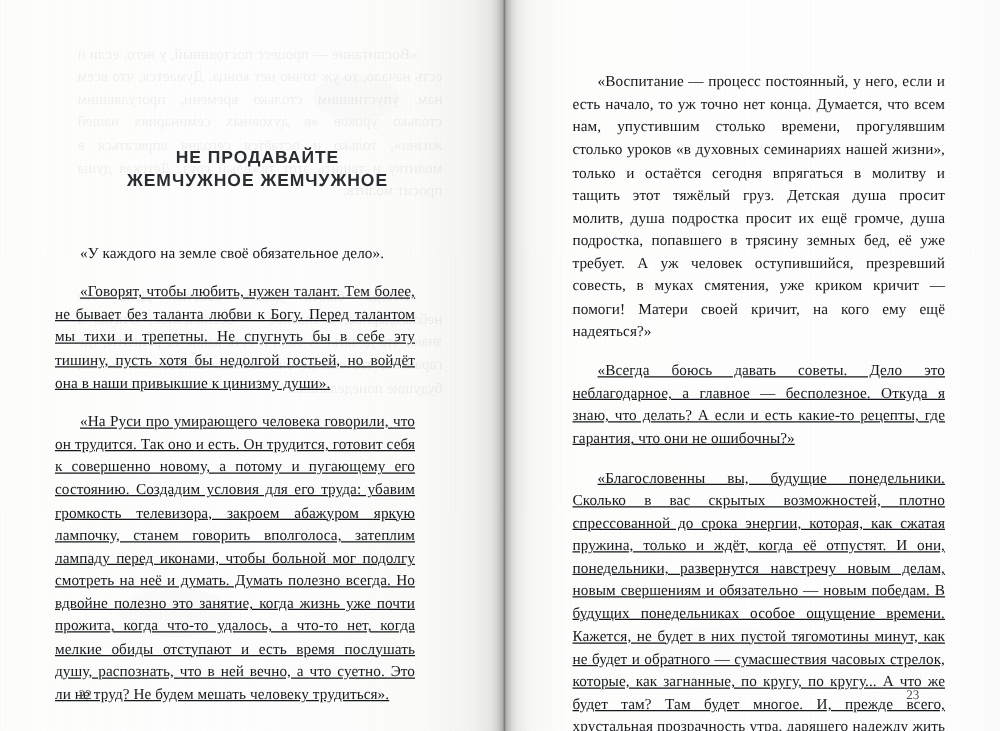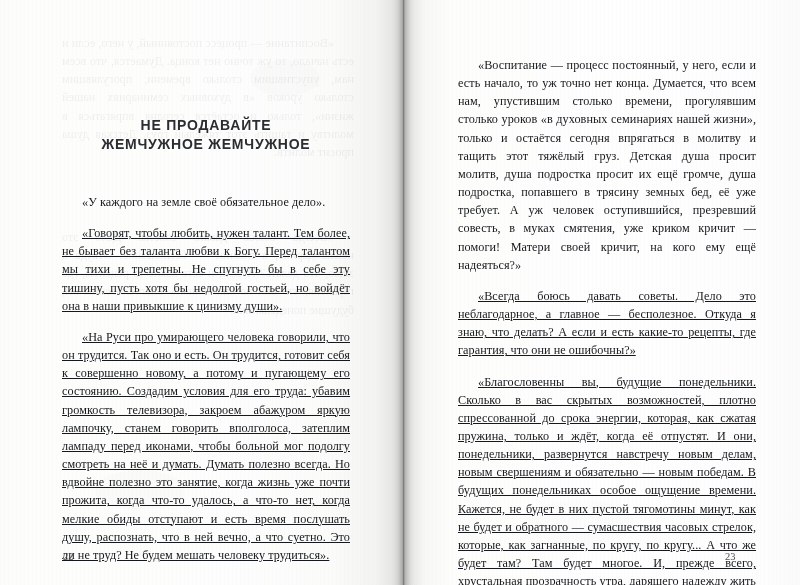--- a/index.html
+++ b/index.html
@@ -100,21 +100,21 @@
   .textblock {
     position: absolute;
     color: #15181c;
     text-align: justify;
     -webkit-hyphens: none;
     hyphens: none;
     font-size: 12.2px;
     line-height: 18.15px;
     letter-spacing: 0.005em;
   }
-  .textblock.left  { left: 62px;  width: 288px; top: 193px; }
+  .textblock.left  { left: 44px;  width: 288px; top: 193px; }
   .textblock.right { left: 458px; width: 298px; top: 56px; }
 
   .textblock p {
     margin: 0;
     text-indent: 20px;
   }
   .textblock p.gap {
     margin-top: 13px;
     text-decoration: underline;
   }

